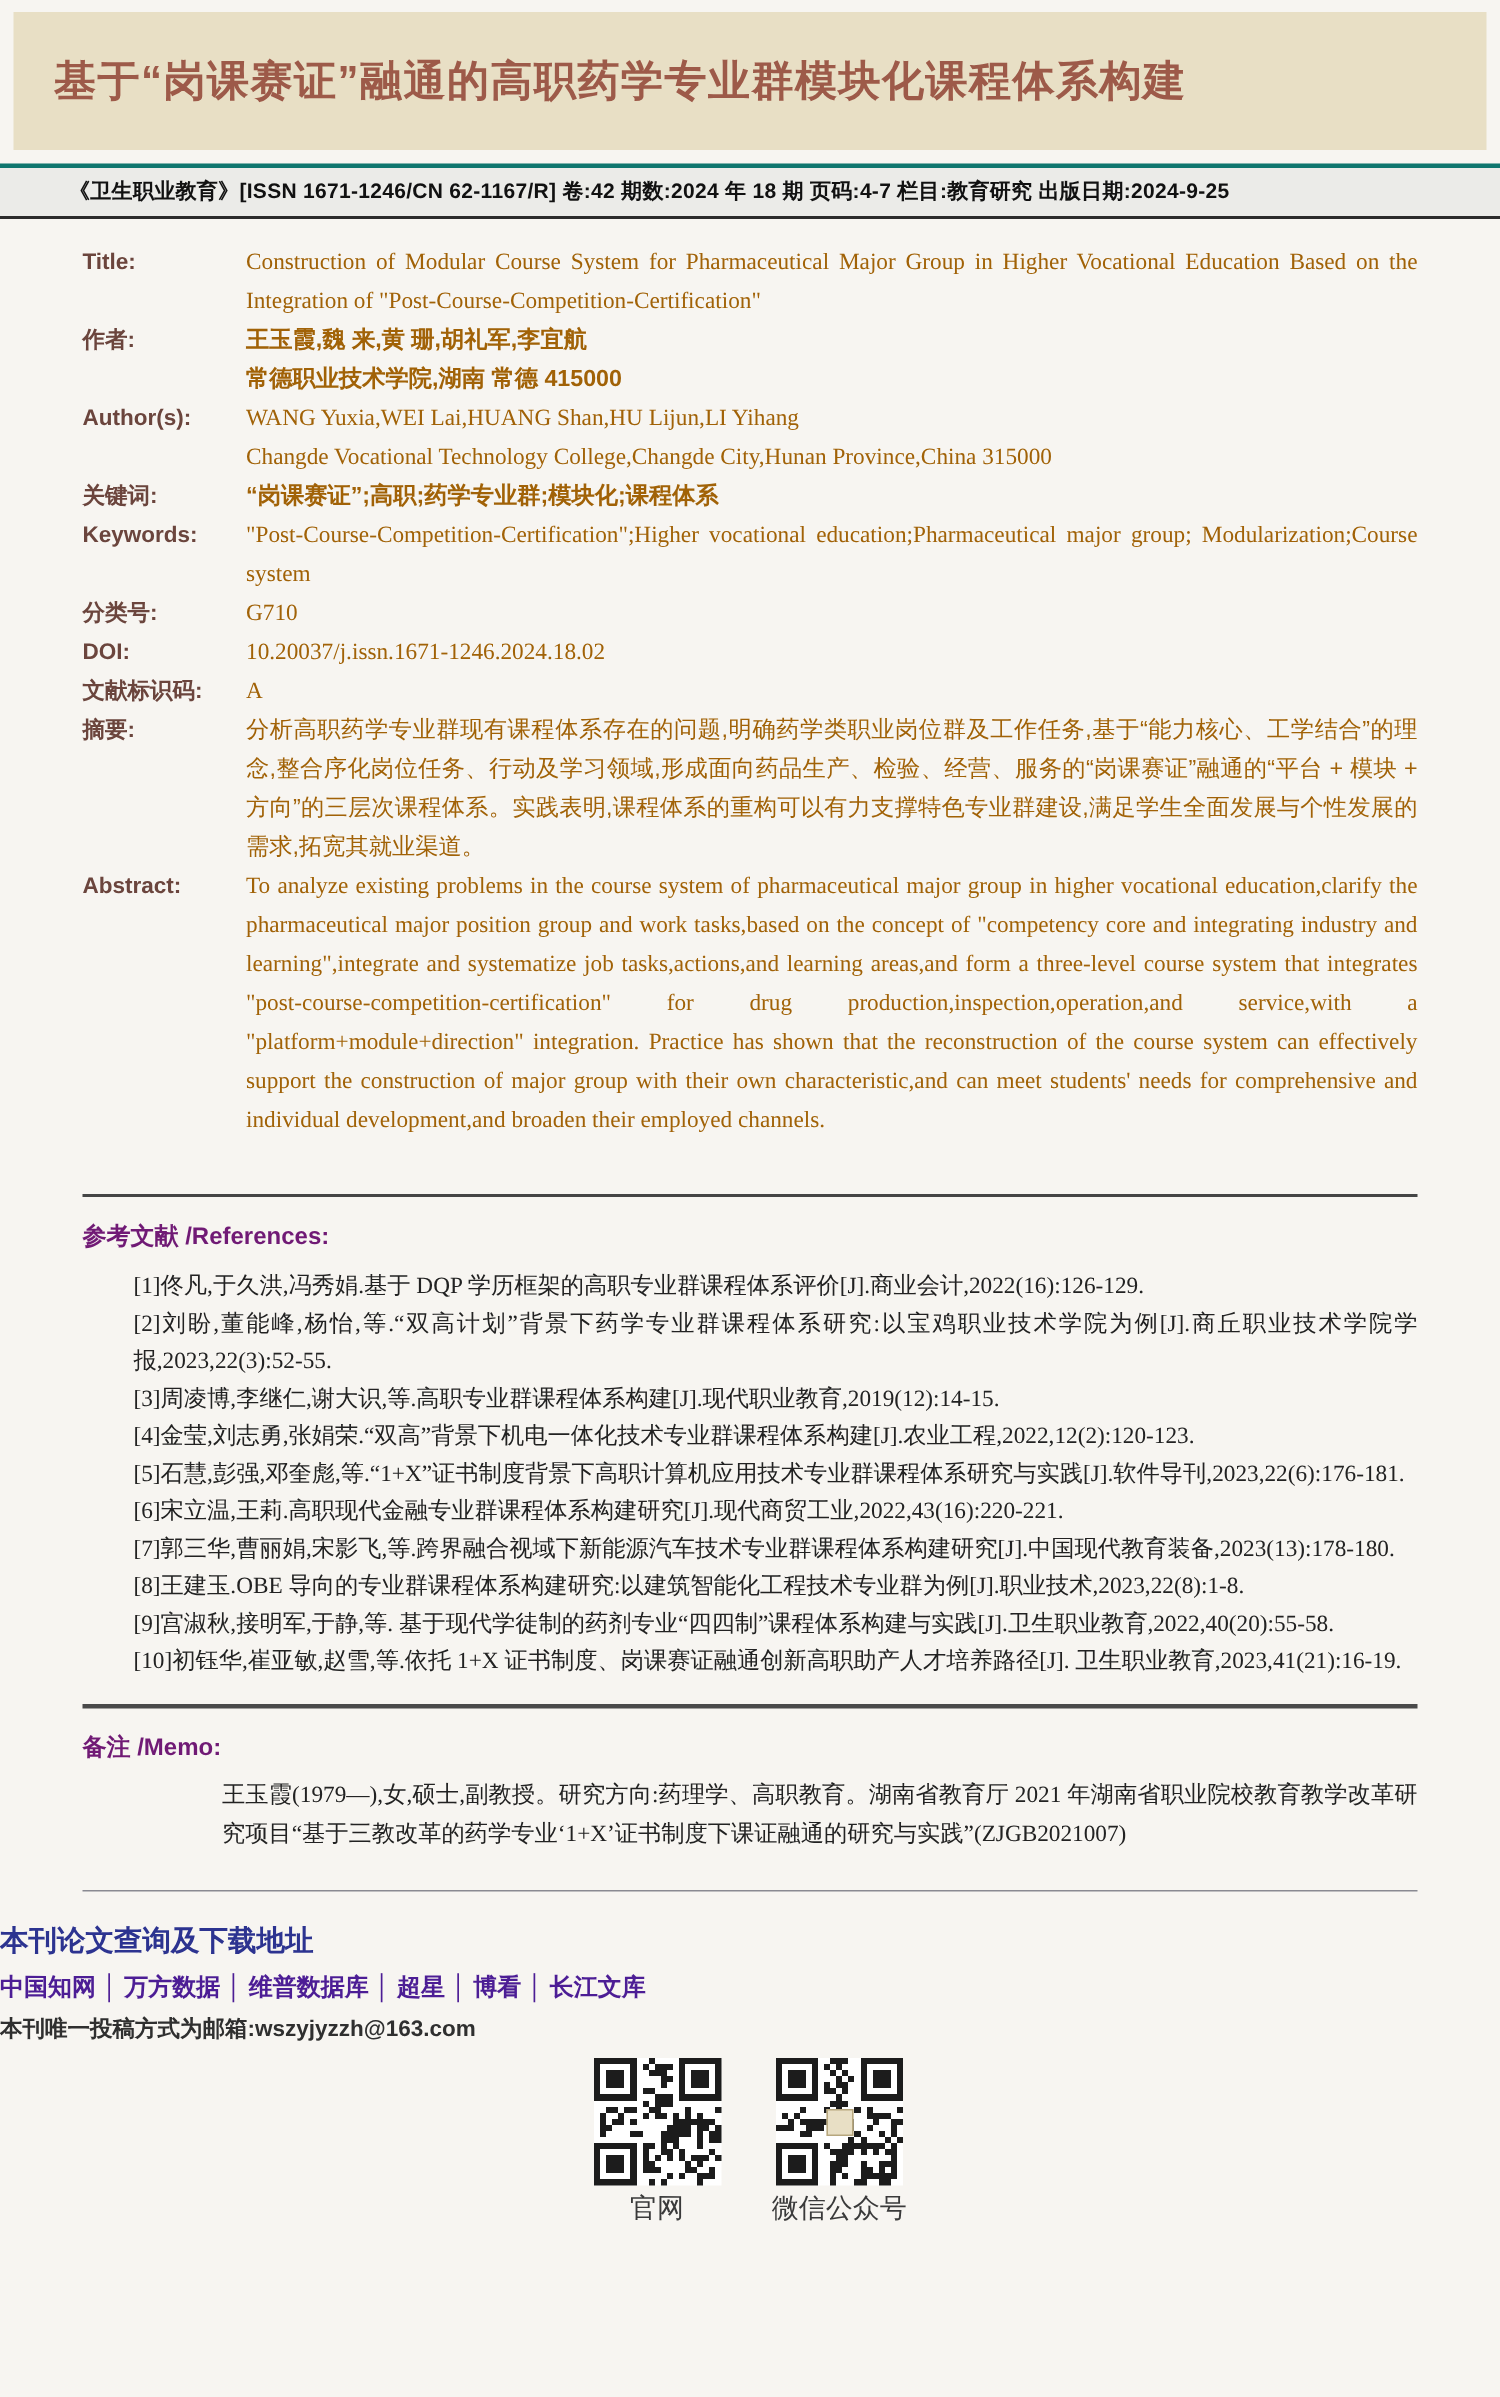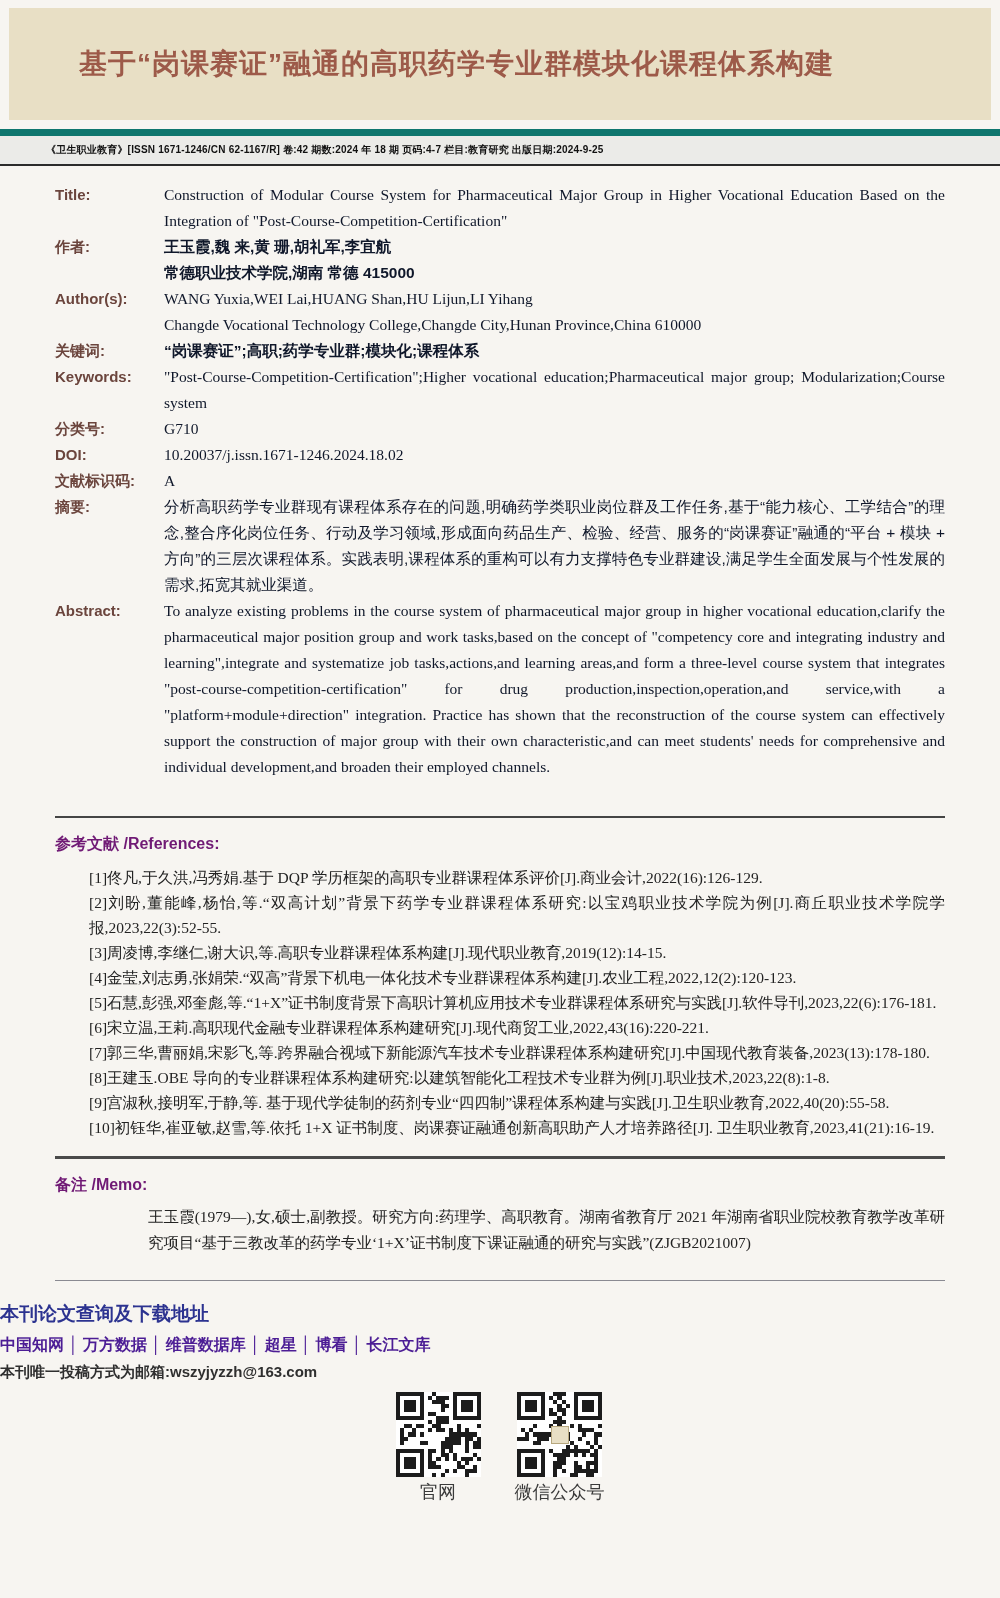--- a/index.html
+++ b/index.html
@@ -6,45 +6,45 @@
   body{
     width:1000px;height:1598px;overflow:hidden;
     background:#f7f5f1;
     font-family:"Liberation Sans",sans-serif;
     color:#2a2a2a;
     position:relative;
   }
   .page-header{
     margin:8px 9px 0 9px;
     background:#e8dfc5;
-    height:112px;
+    height:92px;
     display:flex;align-items:center;
-    padding-left:70px;
+    padding-left:27px;
     box-sizing:border-box;
   }
   .article-title{
     font-size:28px;font-weight:bold;color:#9d5a49;letter-spacing:1px;
   }
   .journal-bar{
     margin-top:9px;
     background:#ebebe8;
-    border-top:7px solid #0f766e;
+    border-top:3px solid #0f766e;
     border-bottom:2px solid #2b2b2b;
     padding:7px 10px 7px 46px;
-    font-size:10px;font-weight:bold;color:#111;
+    font-size:14px;font-weight:bold;color:#111;
     letter-spacing:.2px;
   }
   .meta{margin:16px 55px 0 55px;}
   .meta-row{display:flex;gap:16px;}
   .meta-label{
     width:93px;flex:0 0 93px;
     font-weight:bold;color:#6b453d;font-size:15px;line-height:26px;
   }
   .meta-value{
-    flex:1;font-size:15.5px;line-height:26px;color:#0f172a;
+    flex:1;font-size:15.5px;line-height:26px;color:#a16207;
     text-align:justify;
   }
   .en{font-family:"Liberation Serif",serif;}
   .cn-bold{font-weight:bold;font-family:"Liberation Sans",sans-serif;}
   .divider-bold{border:none;border-top:2px solid #454545;margin:36px 55px 0 55px;}
   .divider-heavy{border:none;border-top:3px solid #4a4a4a;margin:16px 55px 0 55px;}
   .divider-thin{border:none;border-top:1px solid #8a8a92;margin:24px 55px 0 55px;}
   .section-heading{
     margin:16px 55px 0 55px;
     font-size:16px;font-weight:bold;color:#701a75;
@@ -108,21 +108,21 @@
   <div class="meta-row">
     <div class="meta-label"></div>
     <div class="meta-value cn-bold">常德职业技术学院,湖南 常德 415000</div>
   </div>
   <div class="meta-row">
     <div class="meta-label">Author(s):</div>
     <div class="meta-value en">WANG Yuxia,WEI Lai,HUANG Shan,HU Lijun,LI Yihang</div>
   </div>
   <div class="meta-row">
     <div class="meta-label"></div>
-    <div class="meta-value en">Changde Vocational Technology College,Changde City,Hunan Province,China 610000</div>
+    <div class="meta-value en">Changde Vocational Technology College,Changde City,Hunan Province,China 315000</div>
   </div>
   <div class="meta-row">
     <div class="meta-label">关键词:</div>
     <div class="meta-value cn-bold">“岗课赛证”;高职;药学专业群;模块化;课程体系</div>
   </div>
   <div class="meta-row">
     <div class="meta-label">Keywords:</div>
     <div class="meta-value en">"Post-Course-Competition-Certification";Higher vocational education;Pharmaceutical major group; Modularization;Course system</div>
   </div>
   <div class="meta-row">

